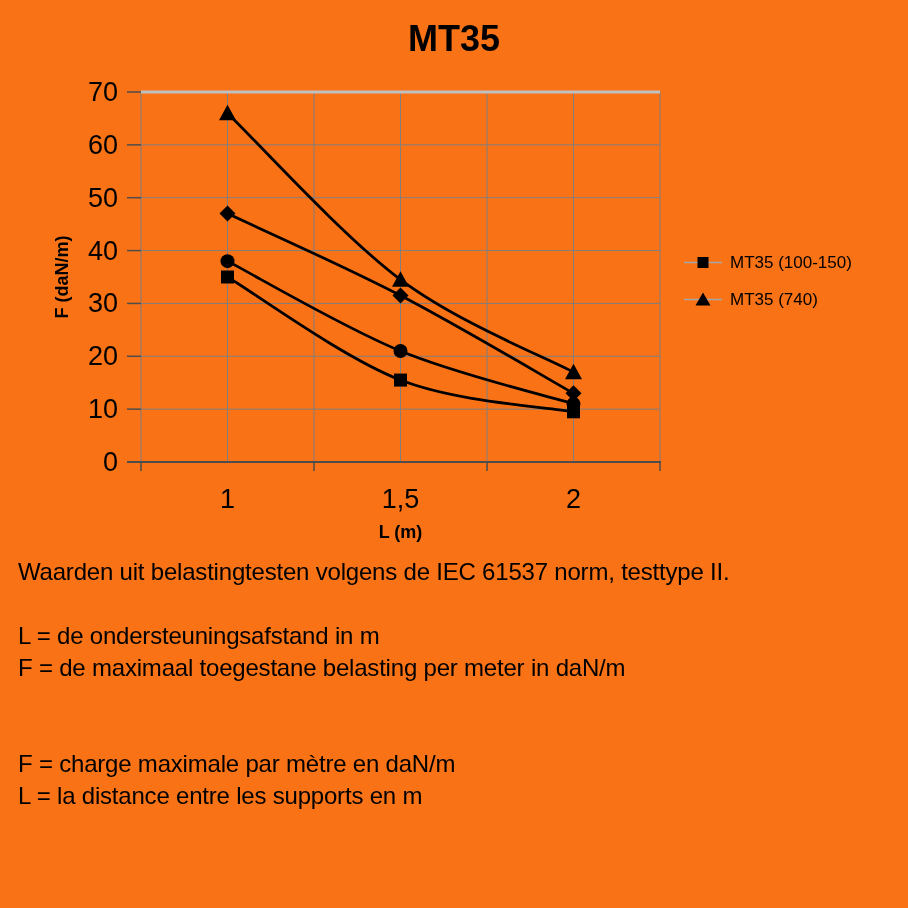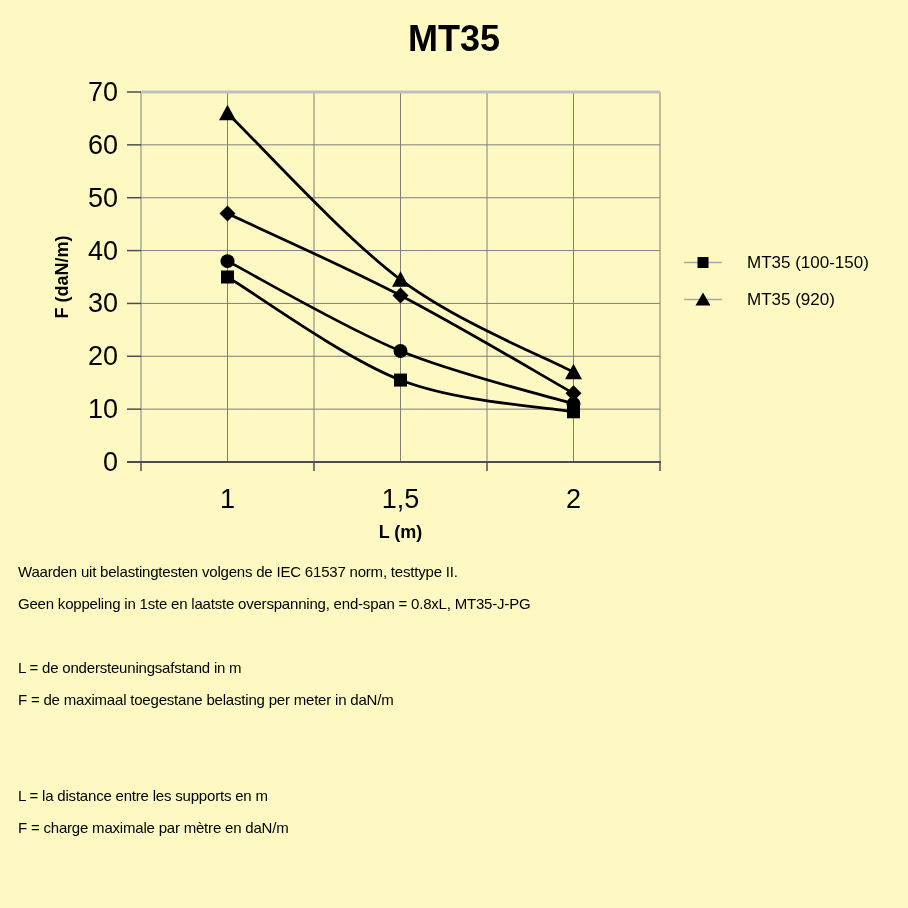--- a/index.html
+++ b/index.html
@@ -1,27 +1,27 @@
 <!DOCTYPE html>
 <html><head>
 <meta charset="utf-8">
 <style>
   html,body{margin:0;padding:0;background:#ffffff;}
-  .page{position:relative;width:908px;height:908px;background:#fef9c3;overflow:hidden;
+  .page{position:relative;width:908px;height:908px;background:#f97316;overflow:hidden;
         font-family:"Liberation Sans",sans-serif;color:#000;}
   .chart-title{position:absolute;left:0;top:18px;width:908px;text-align:center;
         font-size:36px;font-weight:bold;letter-spacing:0;}
   #plot{position:absolute;left:0;top:0;}
   .tick-label{font-family:"Liberation Sans",sans-serif;font-size:27px;fill:#000;}
   .axis-title{font-family:"Liberation Sans",sans-serif;font-size:18px;font-weight:bold;fill:#000;}
   .legend{position:absolute;left:684px;top:244px;}
   .legend-item{display:flex;align-items:center;height:37px;}
   .legend-item svg{flex:0 0 auto;}
-  .legend-label{margin-left:25px;font-size:17px;white-space:nowrap;text-align:center;}
-  .notes{position:absolute;left:18px;top:556px;font-size:15px;line-height:32px;
+  .legend-label{margin-left:8px;font-size:17px;white-space:nowrap;text-align:center;}
+  .notes{position:absolute;left:18px;top:556px;font-size:24px;line-height:32px;
         letter-spacing:-0.2px;white-space:nowrap;}
   .note-line{min-height:32px;}
 </style>
 </head>
 <body>
 
 <div class="page">
 
   <div class="chart-title">MT35</div>
 
@@ -90,29 +90,28 @@
         <line x1="0" y1="8.5" x2="38" y2="8.5" stroke="#a6a6a6" stroke-width="1.5"></line>
         <rect x="13.5" y="3" width="11" height="11" fill="#000"></rect>
       </svg>
       <span class="legend-label">MT35 (100-150)</span>
     </div>
     <div class="legend-item">
       <svg width="38" height="17">
         <line x1="0" y1="8.5" x2="38" y2="8.5" stroke="#a6a6a6" stroke-width="1.5"></line>
         <path d="M19 1.5 L26.5 14.5 L11.5 14.5 Z" fill="#000"></path>
       </svg>
-      <span class="legend-label">MT35 (920)</span>
+      <span class="legend-label">MT35 (740)</span>
     </div>
   </div>
 
   <div class="notes">
     <div class="note-line">Waarden uit belastingtesten volgens de IEC 61537 norm, testtype II.</div>
-    <div class="note-line">Geen koppeling in 1ste en laatste overspanning, end-span = 0.8xL, MT35-J-PG</div>
     <div class="note-line"></div>
     <div class="note-line">L = de ondersteuningsafstand in m</div>
     <div class="note-line">F = de maximaal toegestane belasting per meter in daN/m</div>
     <div class="note-line"></div>
     <div class="note-line"></div>
+    <div class="note-line">F = charge maximale par mètre en daN/m</div>
     <div class="note-line">L = la distance entre les supports en m</div>
-    <div class="note-line">F = charge maximale par mètre en daN/m</div>
   </div>
 
 </div>
 
 </body></html>

